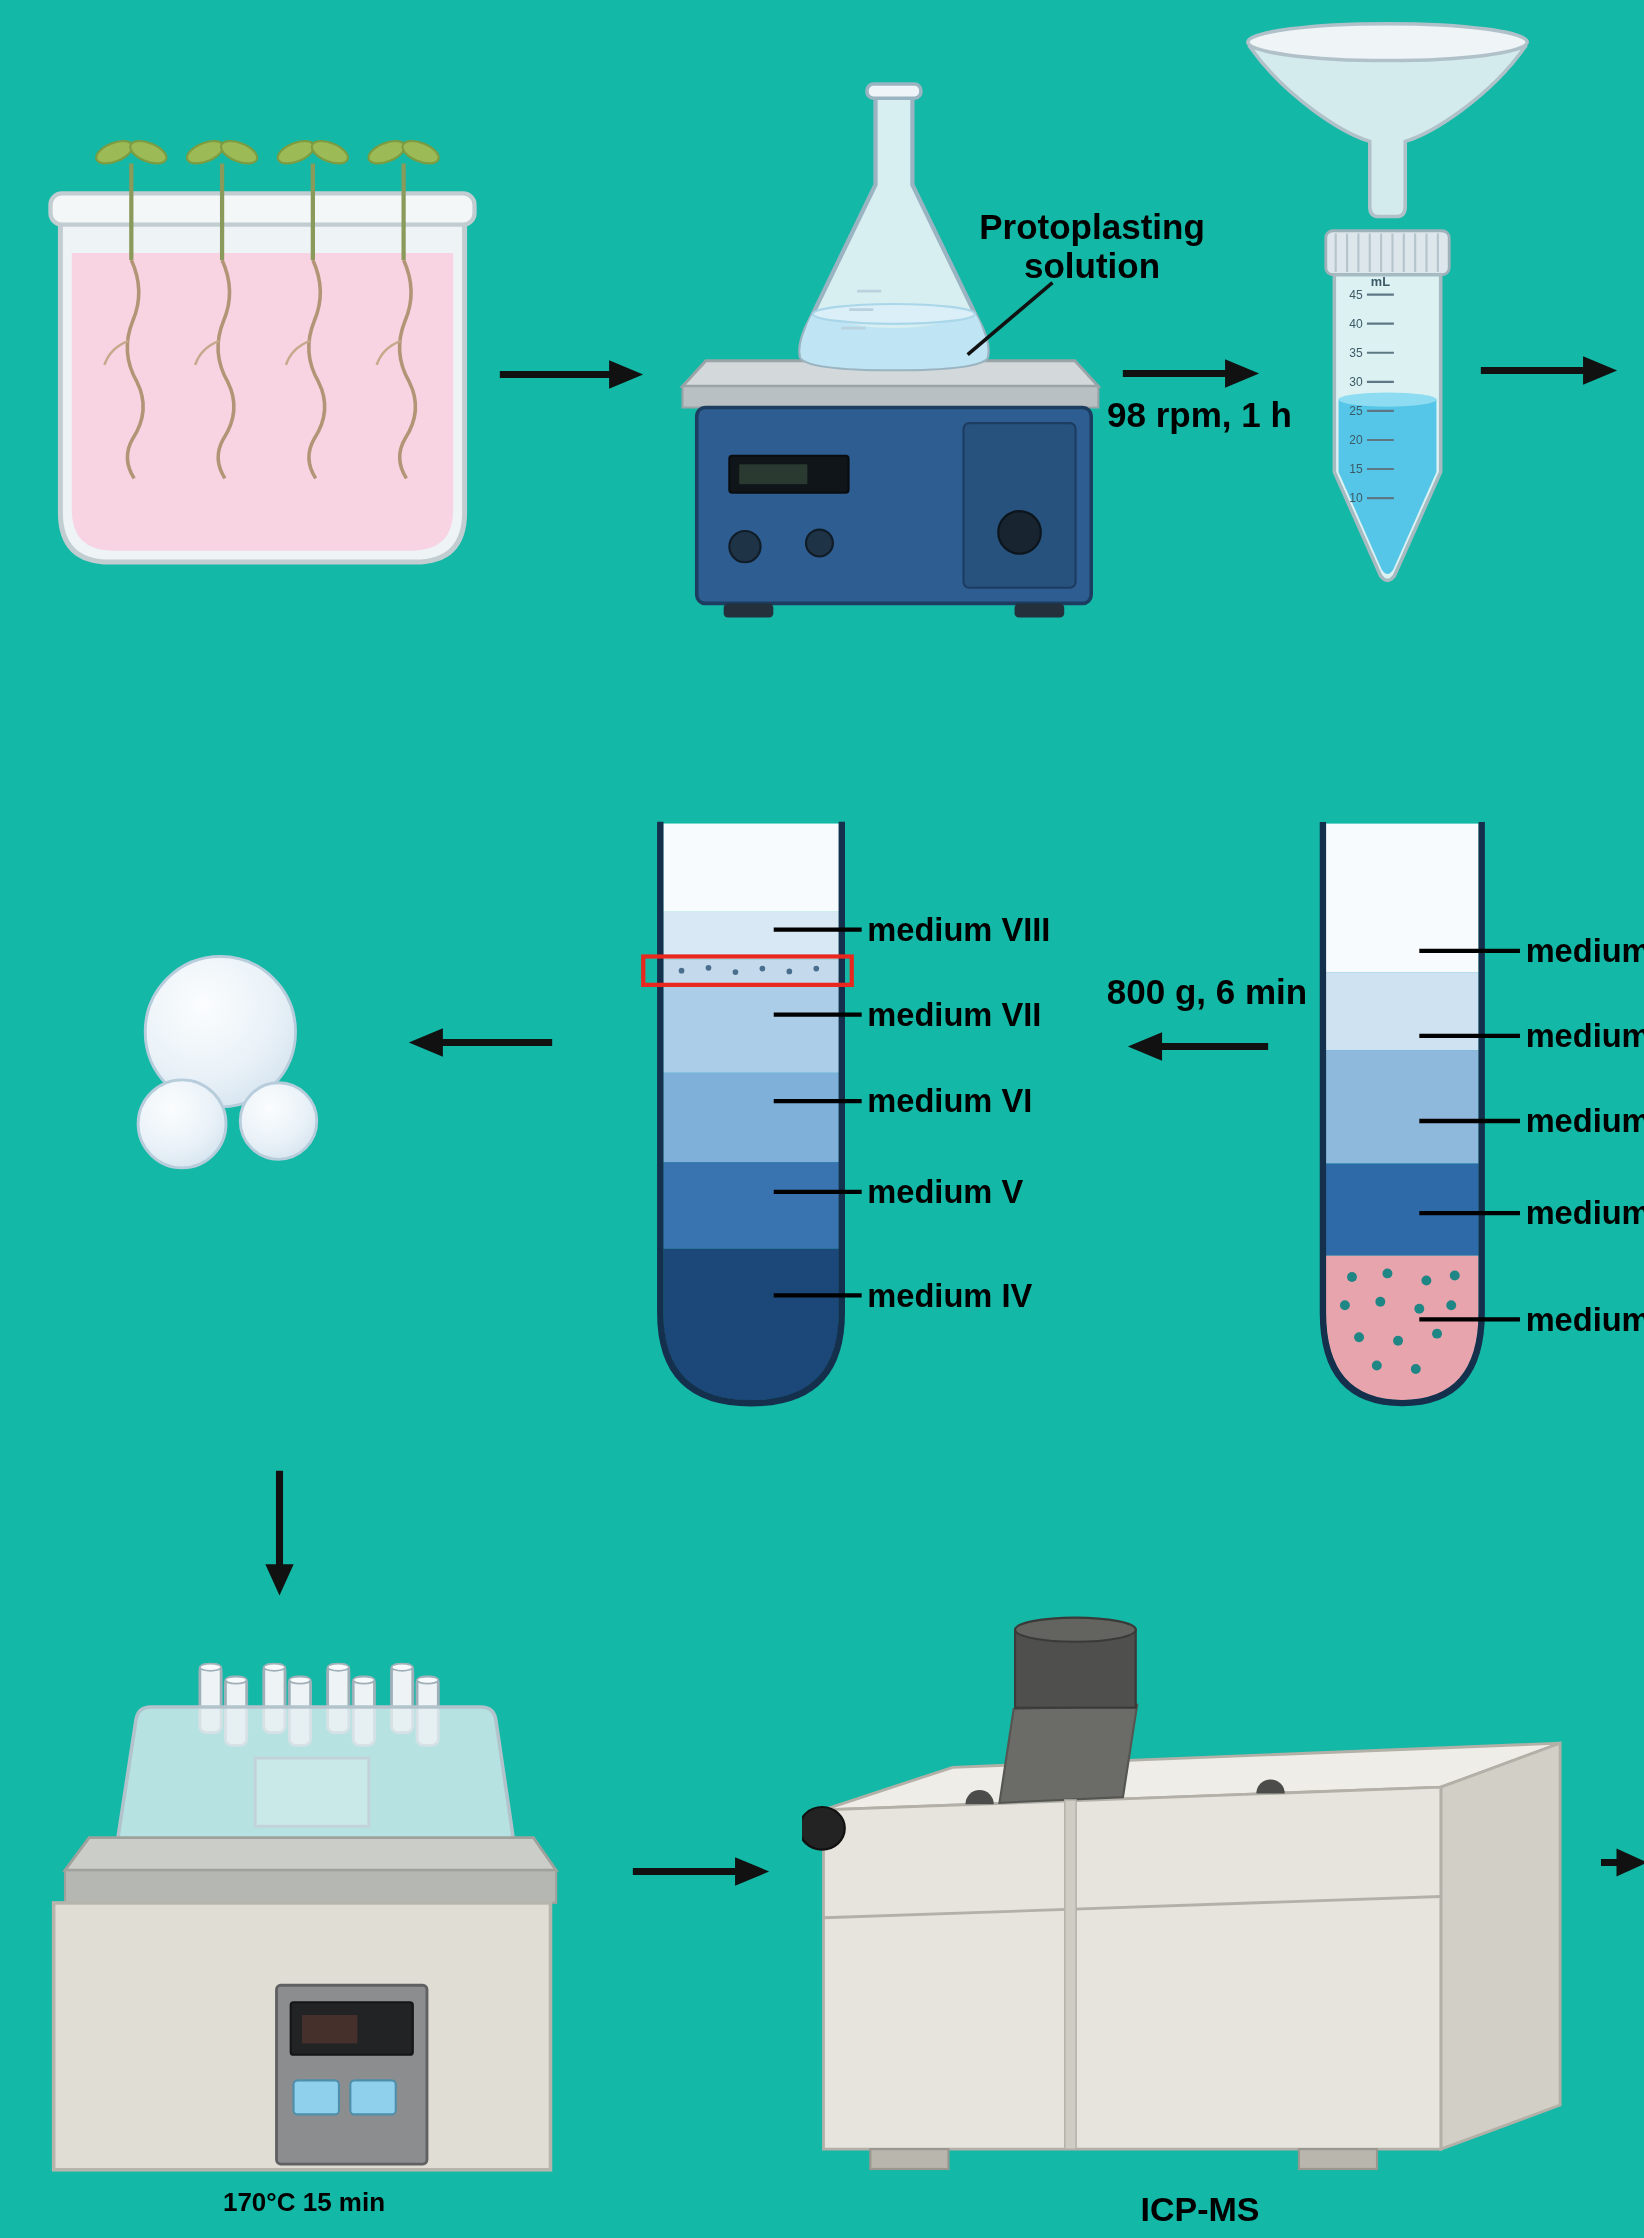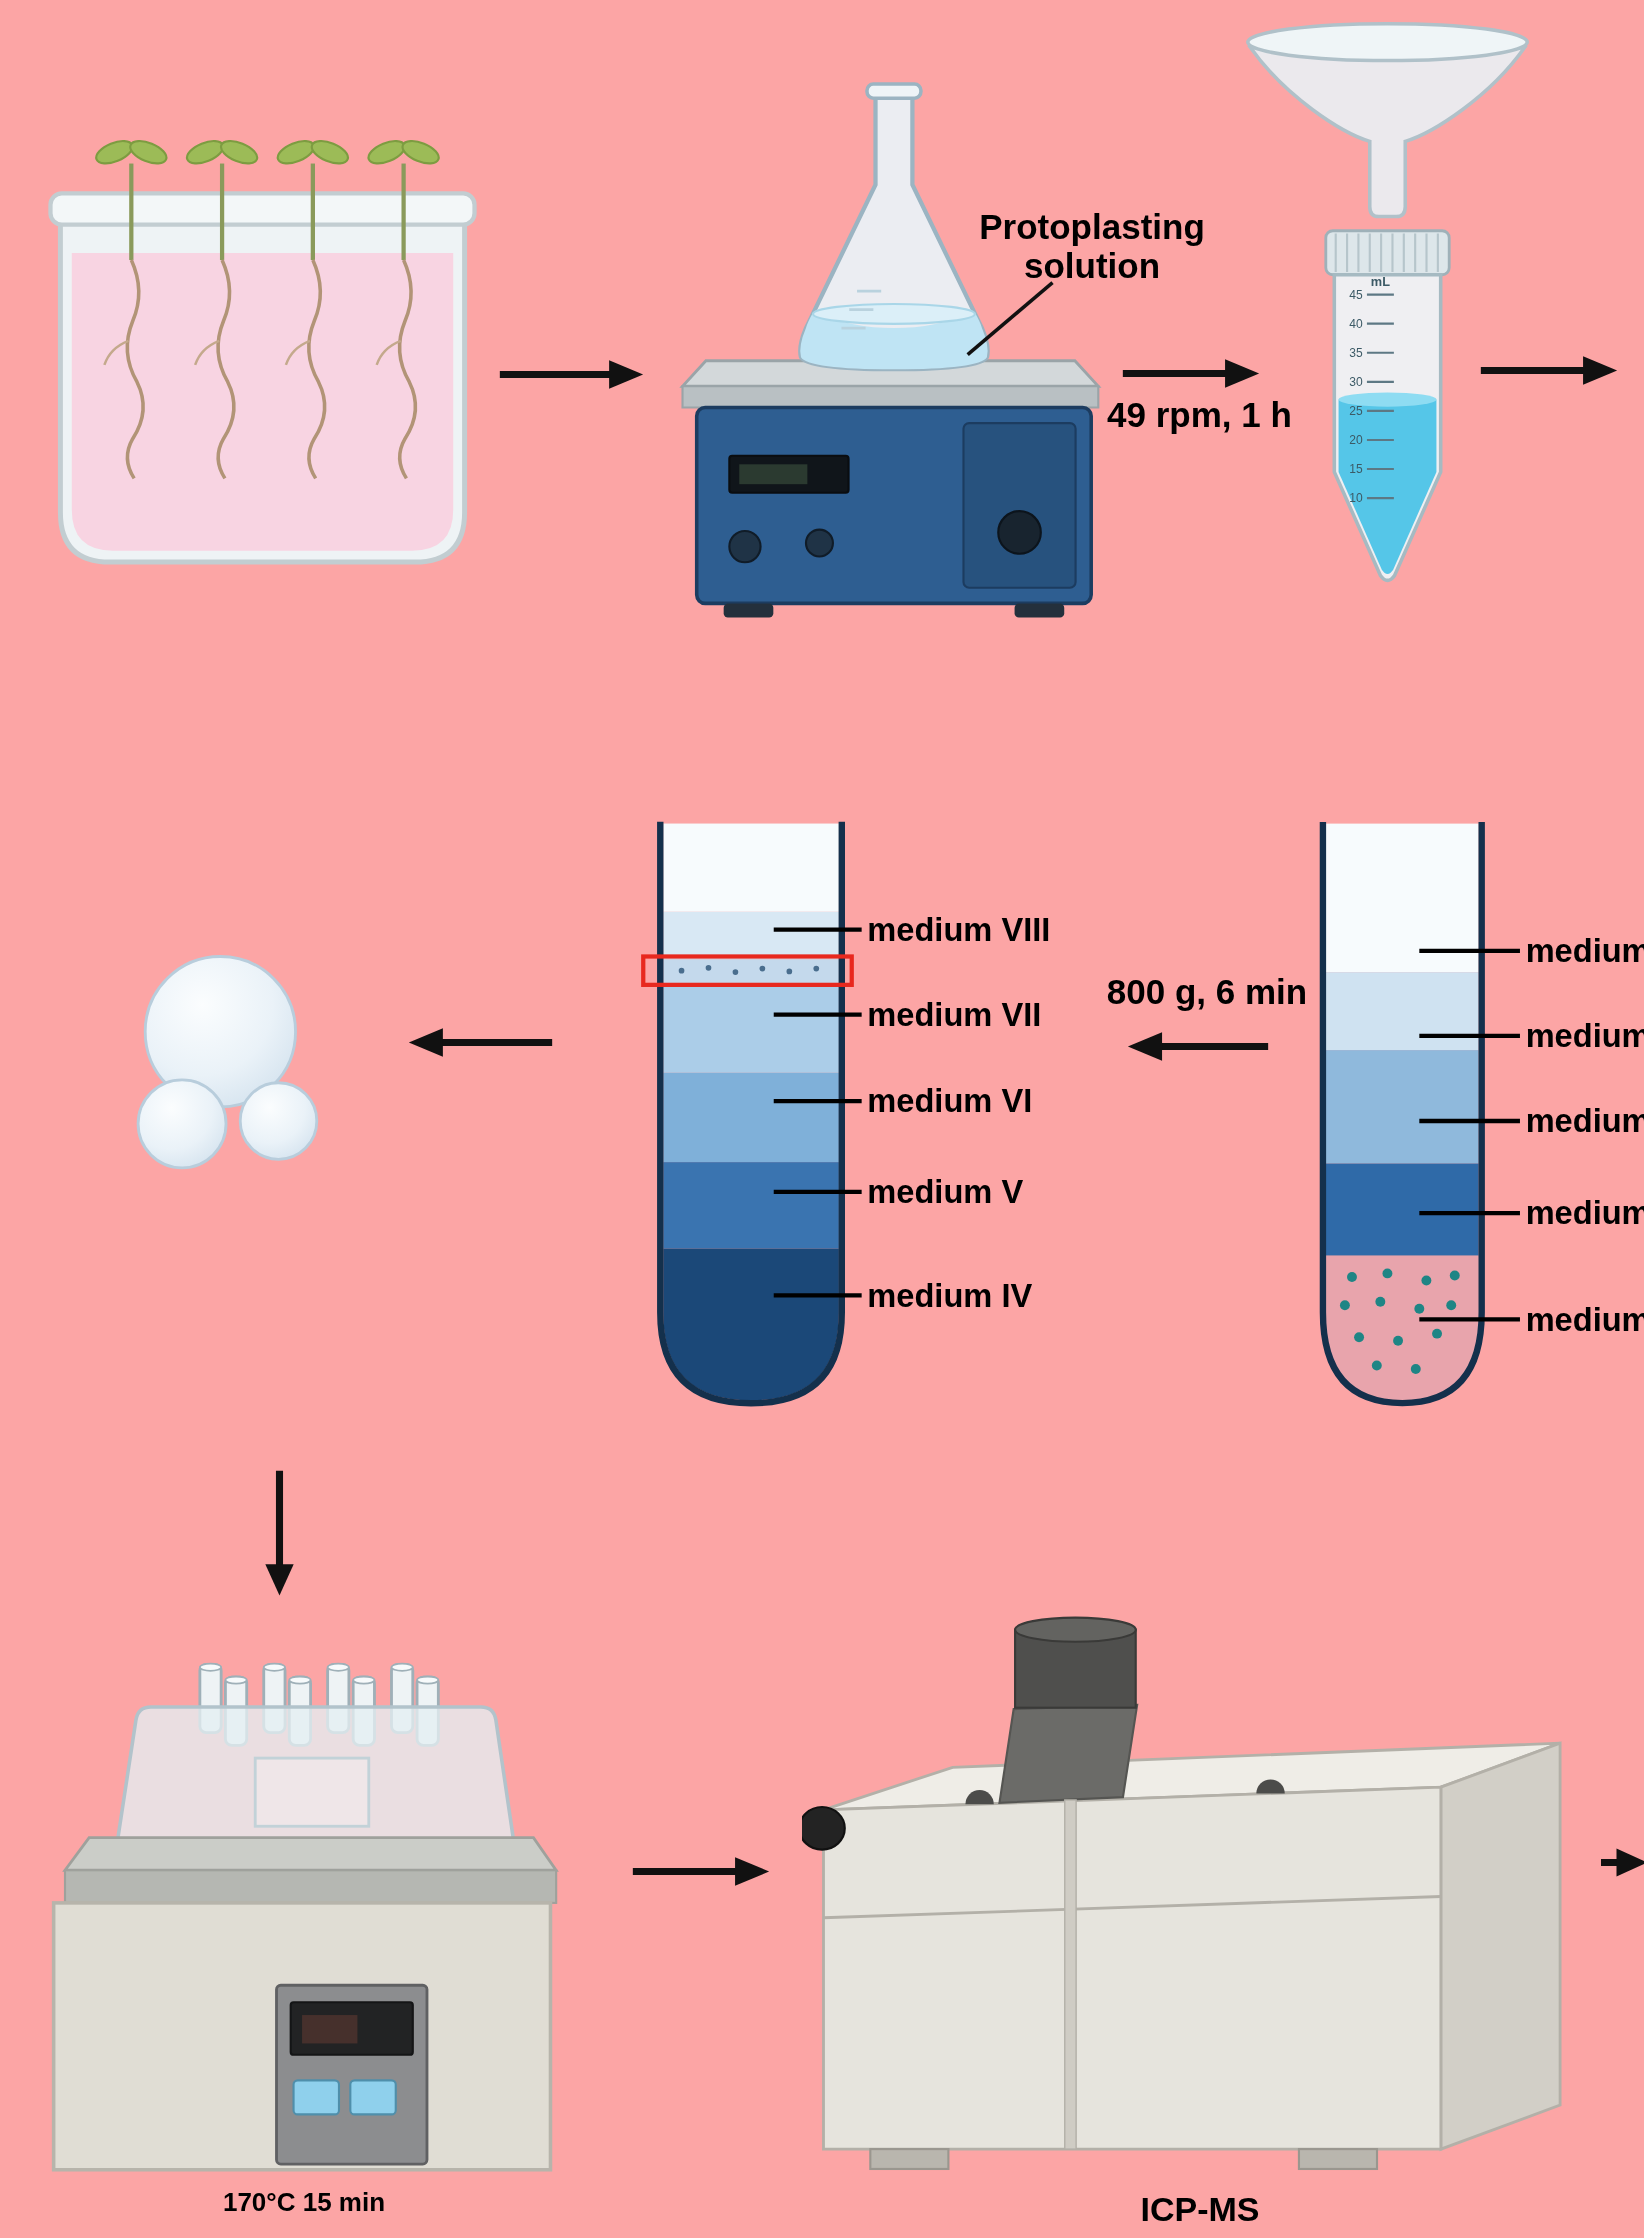--- a/index.html
+++ b/index.html
@@ -1,16 +1,16 @@
 <!DOCTYPE html>
 <html style="font-size:11.4px"><head>
 <meta charset="utf-8">
 <style>
   html,body{margin:0;padding:0;background:#fff;}
-  .page{position:relative;width:1645px;height:2239px;background:#fca5a5;overflow:hidden;
+  .page{position:relative;width:1645px;height:2239px;background:#14b8a6;overflow:hidden;
         font-family:"Liberation Sans","DejaVu Sans",sans-serif;color:#000;}
   .abs{position:absolute;}
   .label{position:absolute;font-weight:bold;color:#000;text-align:center;line-height:1.12;}
   .label span{display:block;}
   svg text{font-family:"Liberation Sans","DejaVu Sans",sans-serif;}
 </style>
 </head>
 <body>
 
 <div class="page">
@@ -63,21 +63,21 @@
     <span>solution</span>
   </div>
   <svg class="abs" style="left:962px;top:278px" width="99" height="82" viewBox="0 0 140 115">
     <line x1="128" y1="6" x2="8" y2="108" stroke="#111" stroke-width="5"></line>
   </svg>
 
   <svg class="abs" style="left:1120px;top:352px" width="142" height="43" viewBox="0 0 200 60">
     <line x1="4" y1="30" x2="152" y2="30" stroke="#111" stroke-width="10"></line>
     <polygon points="148,10 196,30 148,50" fill="#111"></polygon>
   </svg>
-  <div class="label" style="left:1079px;top:395px;width:241px;font-size:35px">49 rpm, 1 h</div>
+  <div class="label" style="left:1079px;top:395px;width:241px;font-size:35px">98 rpm, 1 h</div>
 
   <svg class="abs" style="left:1235px;top:18px" width="305" height="578" viewBox="0 0 430 815">
     <path d="M22 42 C 70 110 150 162 190 174 L190 266 Q190 280 203 280 L227 280 Q240 280 240 266 L240 174 C 280 162 360 110 408 42 Z" fill="#e9f1f5" fill-opacity="0.9" stroke="#b0c1c9" stroke-width="5"></path>
     <ellipse cx="215" cy="34" rx="197" ry="26" fill="#eff5f7" stroke="#b0c1c9" stroke-width="5"></ellipse>
     <rect x="128" y="300" width="174" height="62" rx="10" fill="#dde6ea" stroke="#9fb1b9" stroke-width="4"></rect>
     <path d="M142 304 v54 M158 304 v54 M174 304 v54 M190 304 v54 M206 304 v54 M222 304 v54 M238 304 v54 M254 304 v54 M270 304 v54 M286 304 v54" stroke="#b6c5cb" stroke-width="3" fill="none"></path>
     <path d="M140 362 L140 640 L205 786 Q215 800 225 786 L290 640 L290 362 Z" fill="#eef5f8" fill-opacity="0.92" stroke="#a6bac2" stroke-width="5"></path>
     <path d="M146 538 L284 538 L284 640 L223 778 Q215 790 207 778 L146 640 Z" fill="#55c6e8"></path>
     <ellipse cx="215" cy="538" rx="69" ry="10" fill="#8edcf2"></ellipse>
     <path d="M186 390 H224 M186 431 H224 M186 472 H224 M186 513 H224 M186 554 H224 M186 595 H224 M186 636 H224 M186 677 H224" stroke="#5d7884" stroke-width="3" fill="none"></path>

